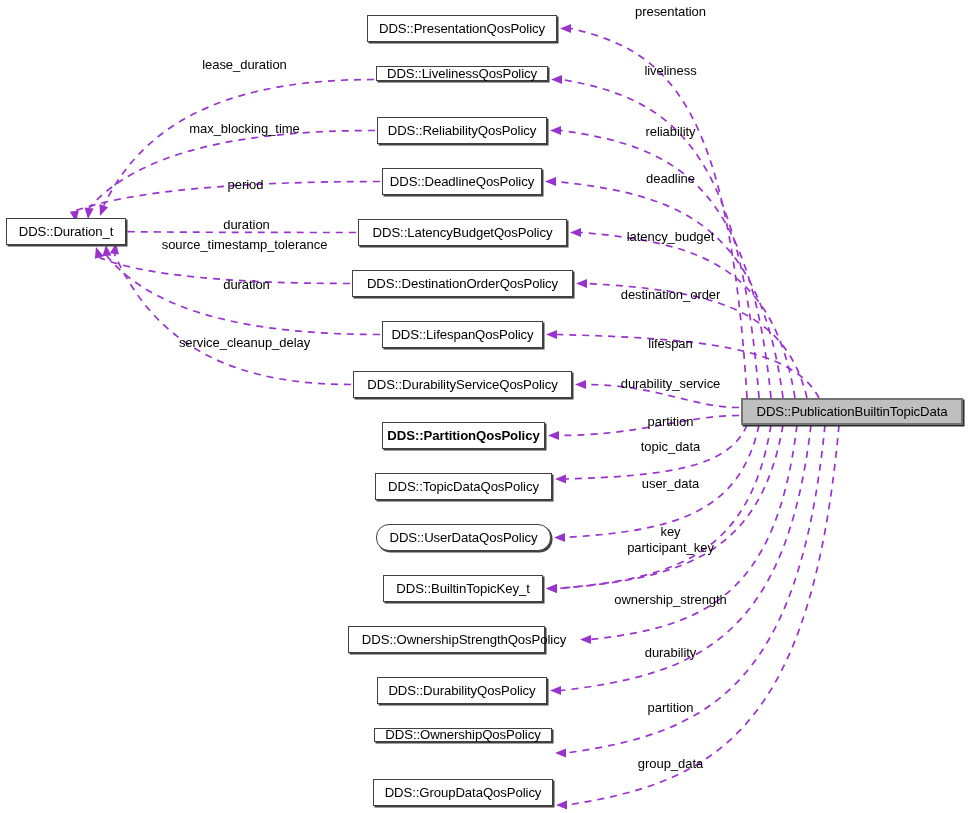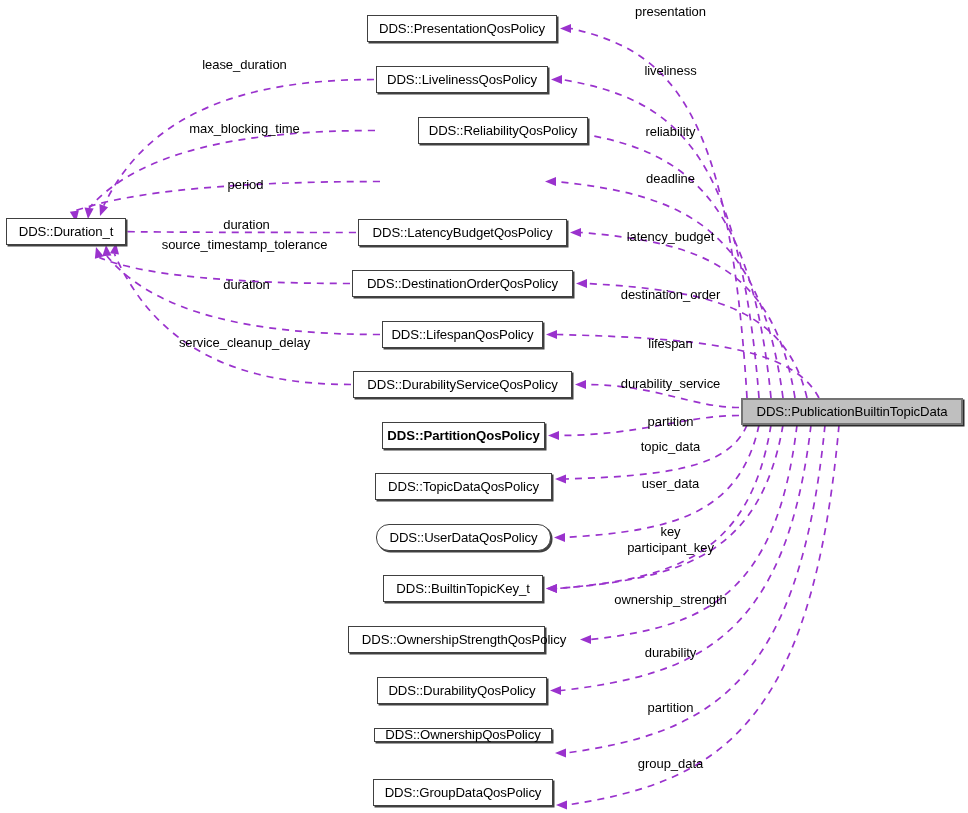--- a/index.html
+++ b/index.html
@@ -98,25 +98,28 @@
       <polygon points="555,753 566,748.4 566,757.6" fill="#9a32cd" stroke="none"></polygon>
       <path d="M 839 425 C 811.8 729, 716.6 782.2, 567 805" fill="none" stroke="#9a32cd" stroke-width="1.7" stroke-dasharray="7,6" stroke-linecap="butt"></path>
       <polygon points="556,805 567,800.4 567,809.6" fill="#9a32cd" stroke="none"></polygon>
     </svg>
 <div class="node" style="left: 6px; top: 218px; width: 120px; height: 27px;">
       <span>DDS::Duration_t</span>
     </div>
     <div class="node" style="left: 367px; top: 15px; width: 190px; height: 27px;">
       <span>DDS::PresentationQosPolicy</span>
     </div>
-    <div class="node" style="left: 376px; top: 66px; width: 172px; height: 27px;">
+    <div class="node" style="left: 376px; top: 66px; width: 172px; height: 15px;">
       <span>DDS::LivelinessQosPolicy</span>
     </div>
-    <div class="node" style="left: 377px; top: 117px; width: 170px; height: 27px; margin-left: 41px;">
+    <div class="node" style="left: 377px; top: 117px; width: 170px; height: 27px;">
       <span>DDS::ReliabilityQosPolicy</span>
+    </div>
+    <div class="node" style="left: 382px; top: 168px; width: 160px; height: 27px;">
+      <span>DDS::DeadlineQosPolicy</span>
     </div>
     <div class="node" style="left: 358px; top: 219px; width: 209px; height: 27px;">
       <span>DDS::LatencyBudgetQosPolicy</span>
     </div>
     <div class="node" style="left: 352px; top: 270px; width: 221px; height: 27px;">
       <span>DDS::DestinationOrderQosPolicy</span>
     </div>
     <div class="node" style="left: 382px; top: 321px; width: 161px; height: 27px;">
       <span>DDS::LifespanQosPolicy</span>
     </div>

